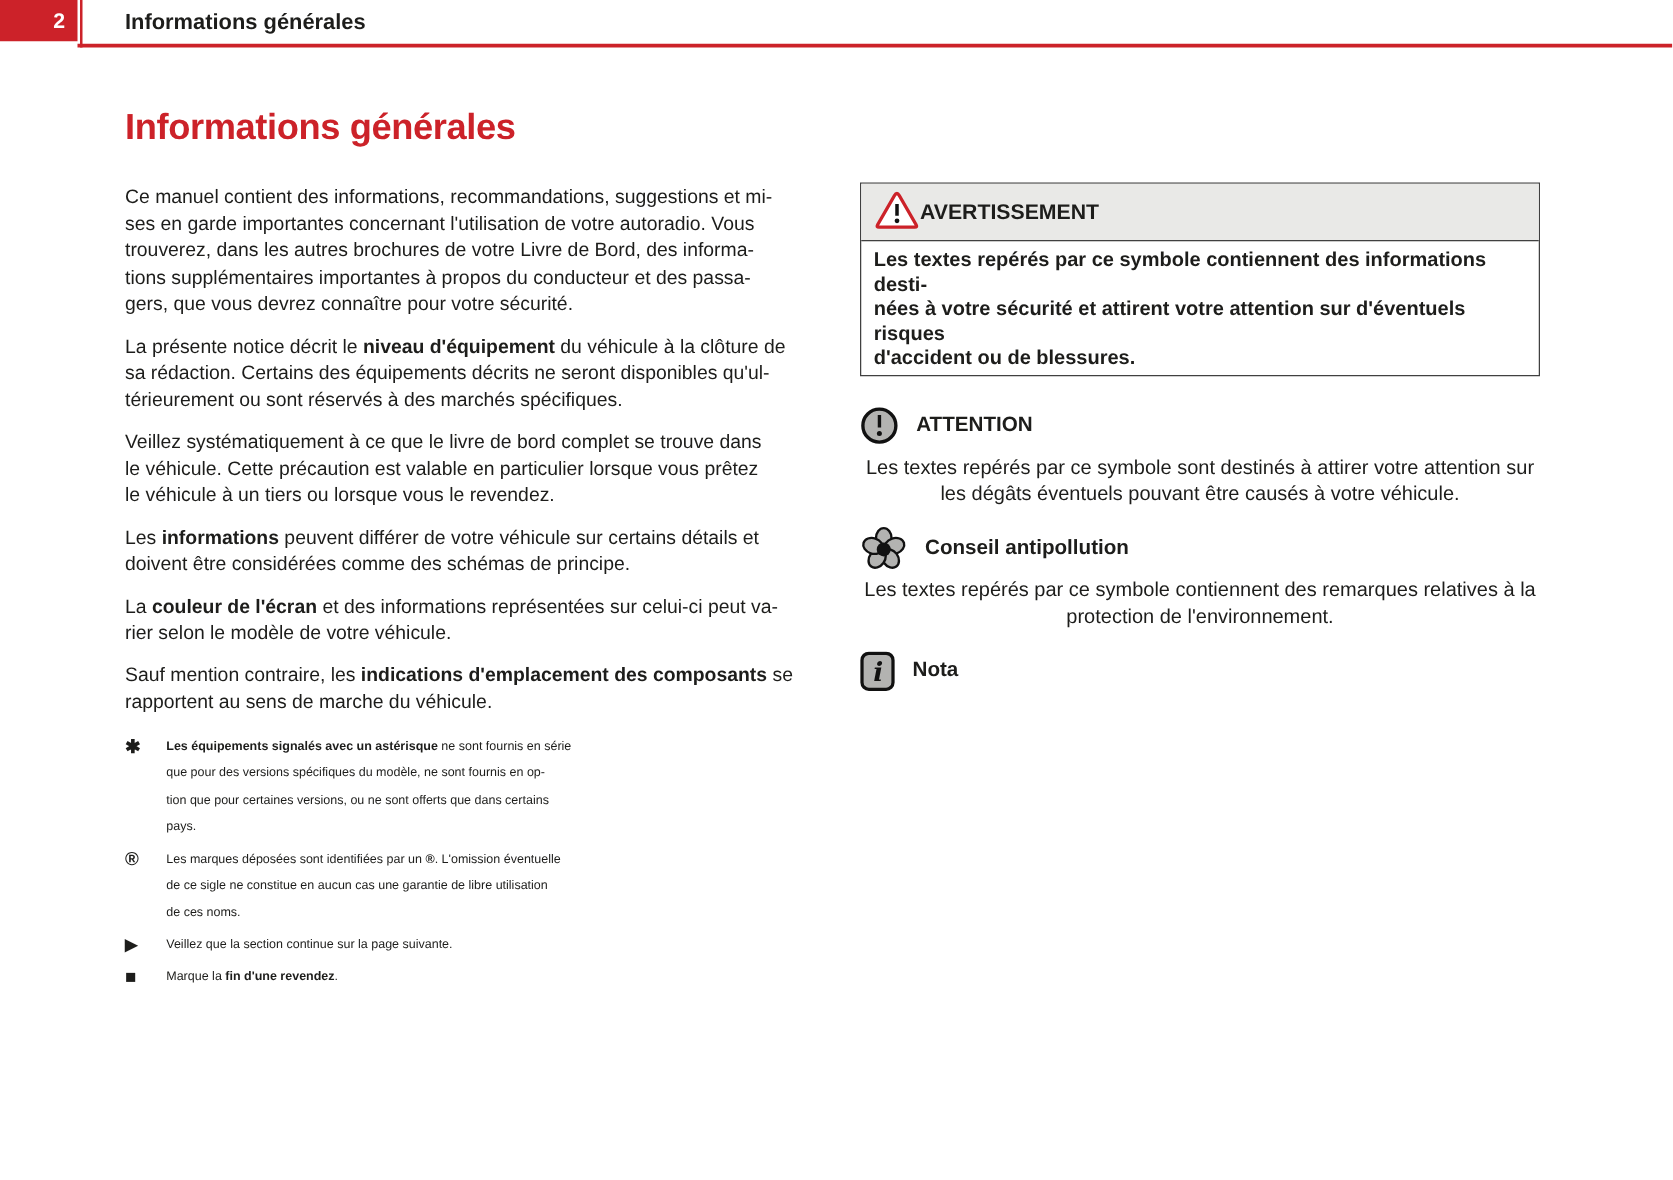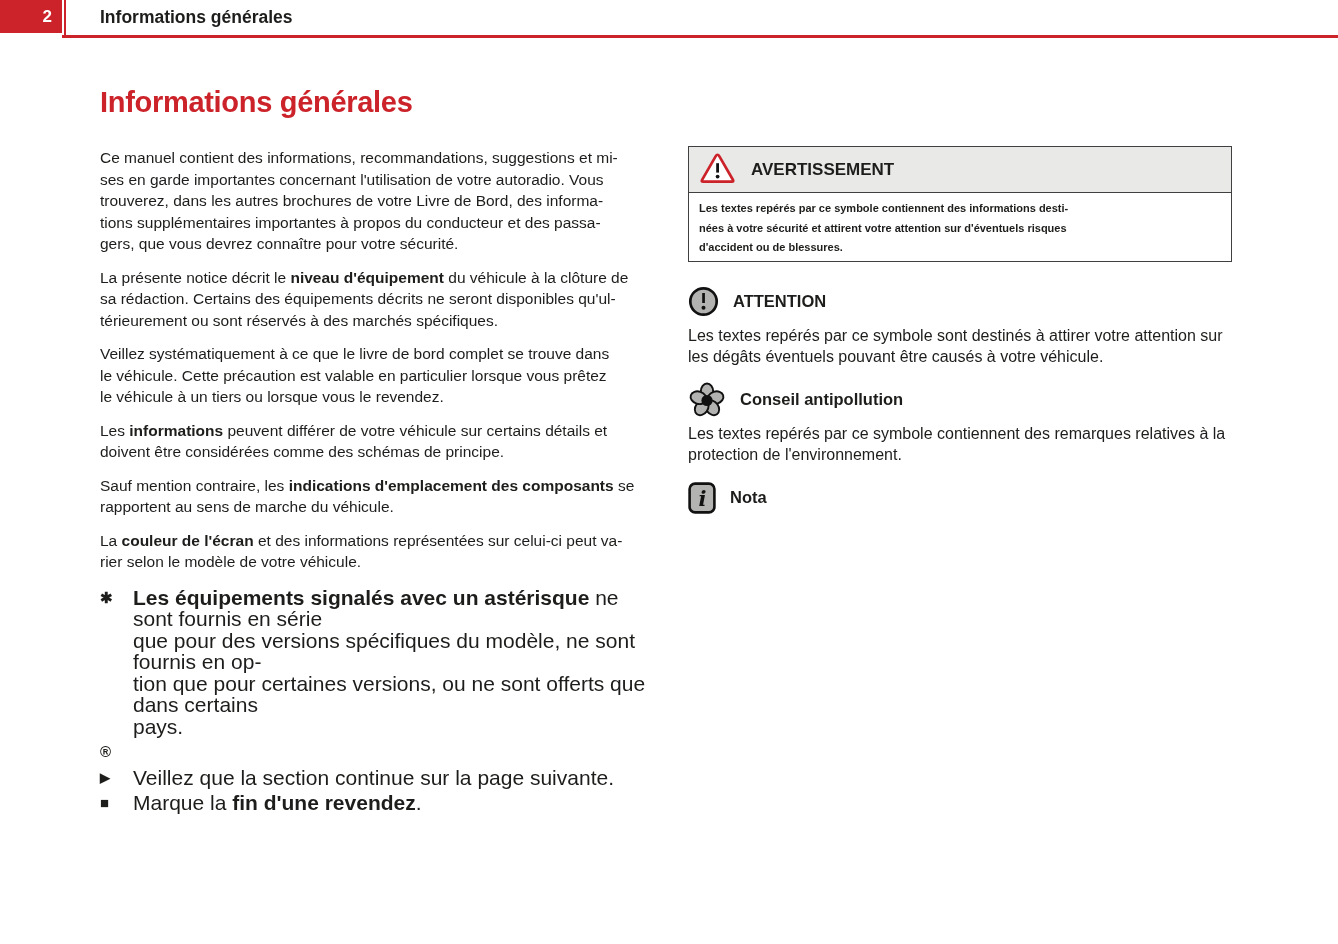--- a/index.html
+++ b/index.html
@@ -42,40 +42,40 @@
 
   .body-text{
     font-size:15.5px;line-height:21.5px;
     white-space:pre-line;margin:0 0 12px 0;
   }
 
   
   .sym-list{margin-top:14px;}
   .sym-item{display:flex;margin-bottom:4px;}
   .sym{flex:none;width:33px;font-weight:bold;font-size:15px;line-height:21.5px;}
-  .sym-text{font-size:21px;line-height:21.5px;white-space:pre-line;}
+  .sym-text{font-size:10px;line-height:21.5px;white-space:pre-line;}
 
   
   .warning-box{border:1px solid #404040;}
   .warning-head{
     background:var(--box-head-gray);
     border-bottom:1px solid #404040;
     height:46px;box-sizing:border-box;
-    display:flex;align-items:center;gap:15px;
+    display:flex;align-items:center;
     padding:3px 10px;
   }
   .warning-head-label{font-size:17px;font-weight:bold;}
   .warning-body{
     padding:6px 10px 3px 10px;
-    font-size:11px;font-weight:bold;line-height:19.5px;
+    font-size:16px;font-weight:bold;line-height:19.5px;
     white-space:pre-line;
   }
 
   
-  .section{margin-top:22px;}
+  .section{margin-top:22px;text-align:center;}
   .section + .section{margin-top:14px;}
   .section-head{display:flex;align-items:center;gap:14px;height:36px;}
   .section-head-label{font-size:16.5px;font-weight:bold;}
   .section-body{
     position:relative;
     margin-top:5px;
     font-size:16px;line-height:21.5px;white-space:pre-line;
   }
   .end-marker{
     position:absolute;right:0;top:26px;
@@ -104,35 +104,38 @@
 tions supplémentaires importantes à propos du conducteur et des passa-
 gers, que vous devrez connaître pour votre sécurité.</p>
     <p class="body-text">La présente notice décrit le <b>niveau d'équipement</b> du véhicule à la clôture de
 sa rédaction. Certains des équipements décrits ne seront disponibles qu'ul-
 térieurement ou sont réservés à des marchés spécifiques.</p>
     <p class="body-text">Veillez systématiquement à ce que le livre de bord complet se trouve dans
 le véhicule. Cette précaution est valable en particulier lorsque vous prêtez
 le véhicule à un tiers ou lorsque vous le revendez.</p>
     <p class="body-text">Les <b>informations</b> peuvent différer de votre véhicule sur certains détails et
 doivent être considérées comme des schémas de principe.</p>
+    <p class="body-text">La <b>couleur de l'écran</b> et des informations représentées sur celui-ci peut va-
+rier selon le modèle de votre véhicule.</p>
     <p class="body-text">Sauf mention contraire, les <b>indications d'emplacement des composants</b> se
 rapportent au sens de marche du véhicule.</p>
-    <p class="body-text">La <b>couleur de l'écran</b> et des informations représentées sur celui-ci peut va-
-rier selon le modèle de votre véhicule.</p>
 
     <div class="sym-list">
       <div class="sym-item">
         <span class="sym">✱</span>
         <span class="sym-text"><b>Les équipements signalés avec un astérisque</b> ne sont fournis en série
 que pour des versions spécifiques du modèle, ne sont fournis en op-
 tion que pour certaines versions, ou ne sont offerts que dans certains
 pays.</span>
       </div>
       <div class="sym-item">
         <span class="sym">®</span>
+        <span class="sym-text">Les marques déposées sont identifiées par un <b>®</b>. L'omission éventuelle
+de ce sigle ne constitue en aucun cas une garantie de libre utilisation
+de ces noms.</span>
       </div>
       <div class="sym-item">
         <span class="sym" style="font-size:13px;">▶</span>
         <span class="sym-text">Veillez que la section continue sur la page suivante.</span>
       </div>
       <div class="sym-item">
         <span class="sym">■</span>
         <span class="sym-text">Marque la <b>fin d'une revendez</b>.</span>
       </div>
     </div>

